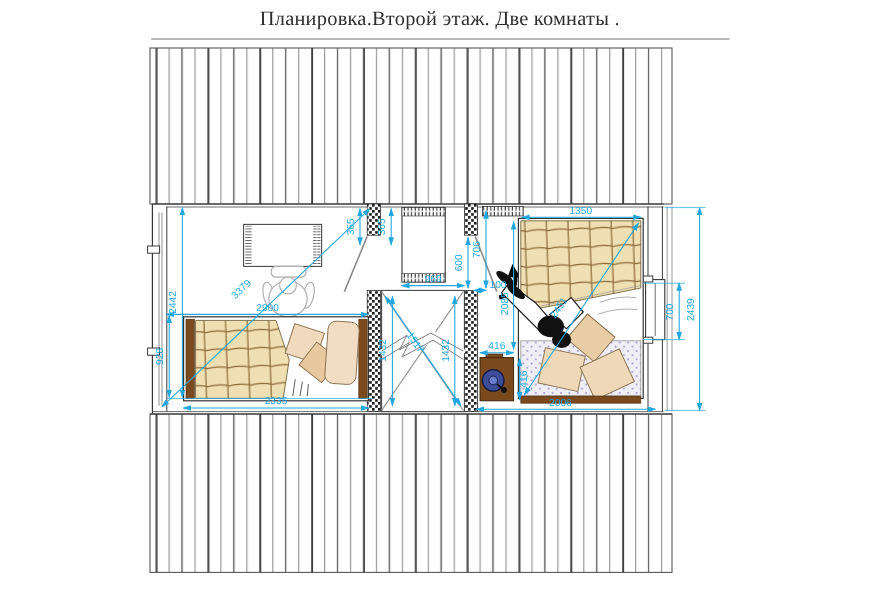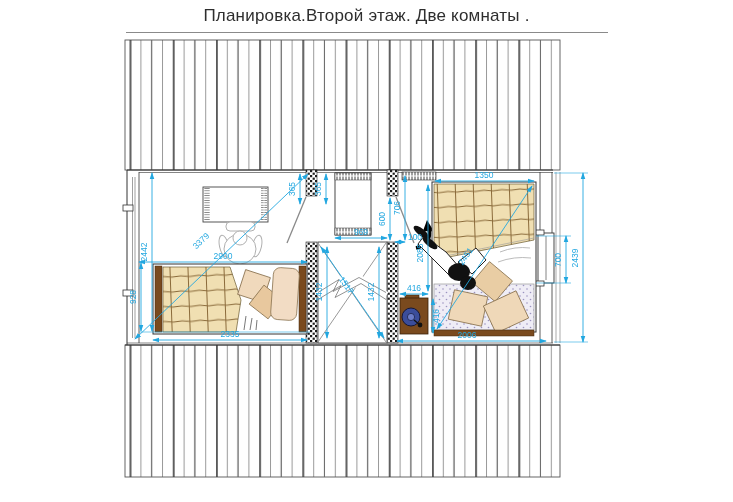--- a/index.html
+++ b/index.html
@@ -1,17 +1,17 @@
 <!DOCTYPE html>
 <html><head>
 <meta charset="utf-8">
 <style>
   html,body{margin:0;padding:0;background:#fff;}
   body{width:733px;height:502px;position:relative;font-family:"Liberation Sans",sans-serif;overflow:hidden;}
-  .page-title{position:absolute;top:6px;left:0;width:100%;text-align:center;font-size:17px;color:#2e2e2e;letter-spacing:.2px;}
+  .page-title{position:absolute;top:6px;left:0;width:100%;text-align:center;font-size:17px;color:#2e2e2e;letter-spacing:.2px;font-family:Liberation Serif, serif;}
   .title-rule{position:absolute;top:32px;left:126px;width:482px;height:1px;background:#8a8a8a;}
   .drawing{position:absolute;top:0;left:0;}
   text.dim{font-family:"Liberation Sans",sans-serif;font-size:8.5px;fill:#22A7E0;}
 </style>
 </head>
 <body>
 
 <div class="page-title">Планировка.Второй этаж. Две комнаты .</div>
 <div class="title-rule"></div>
 

